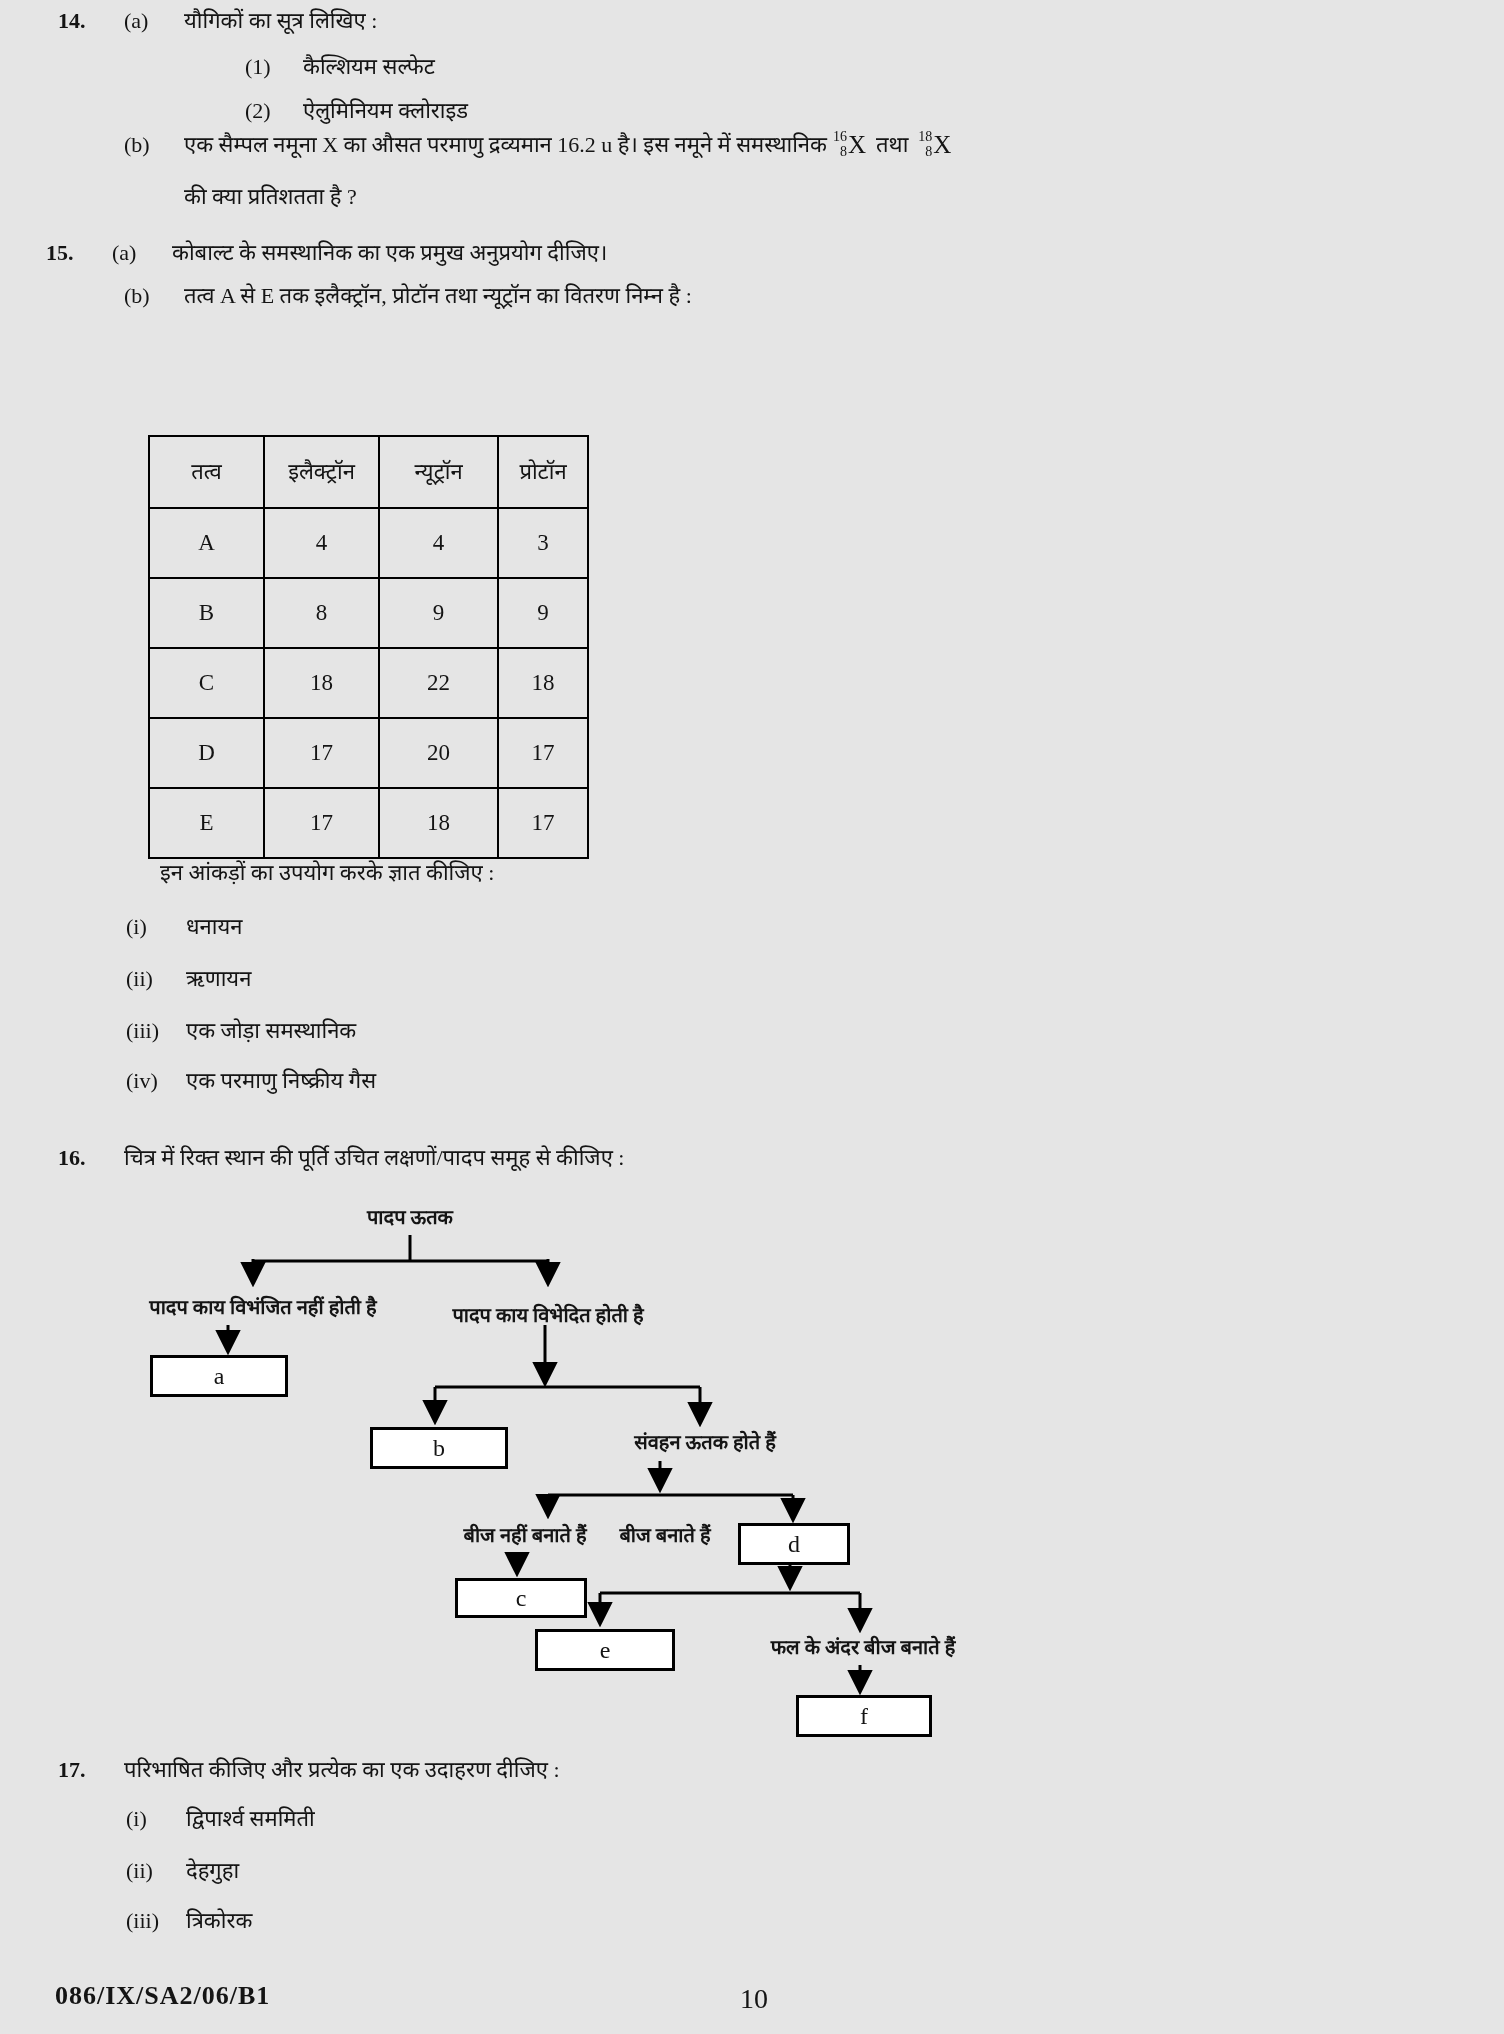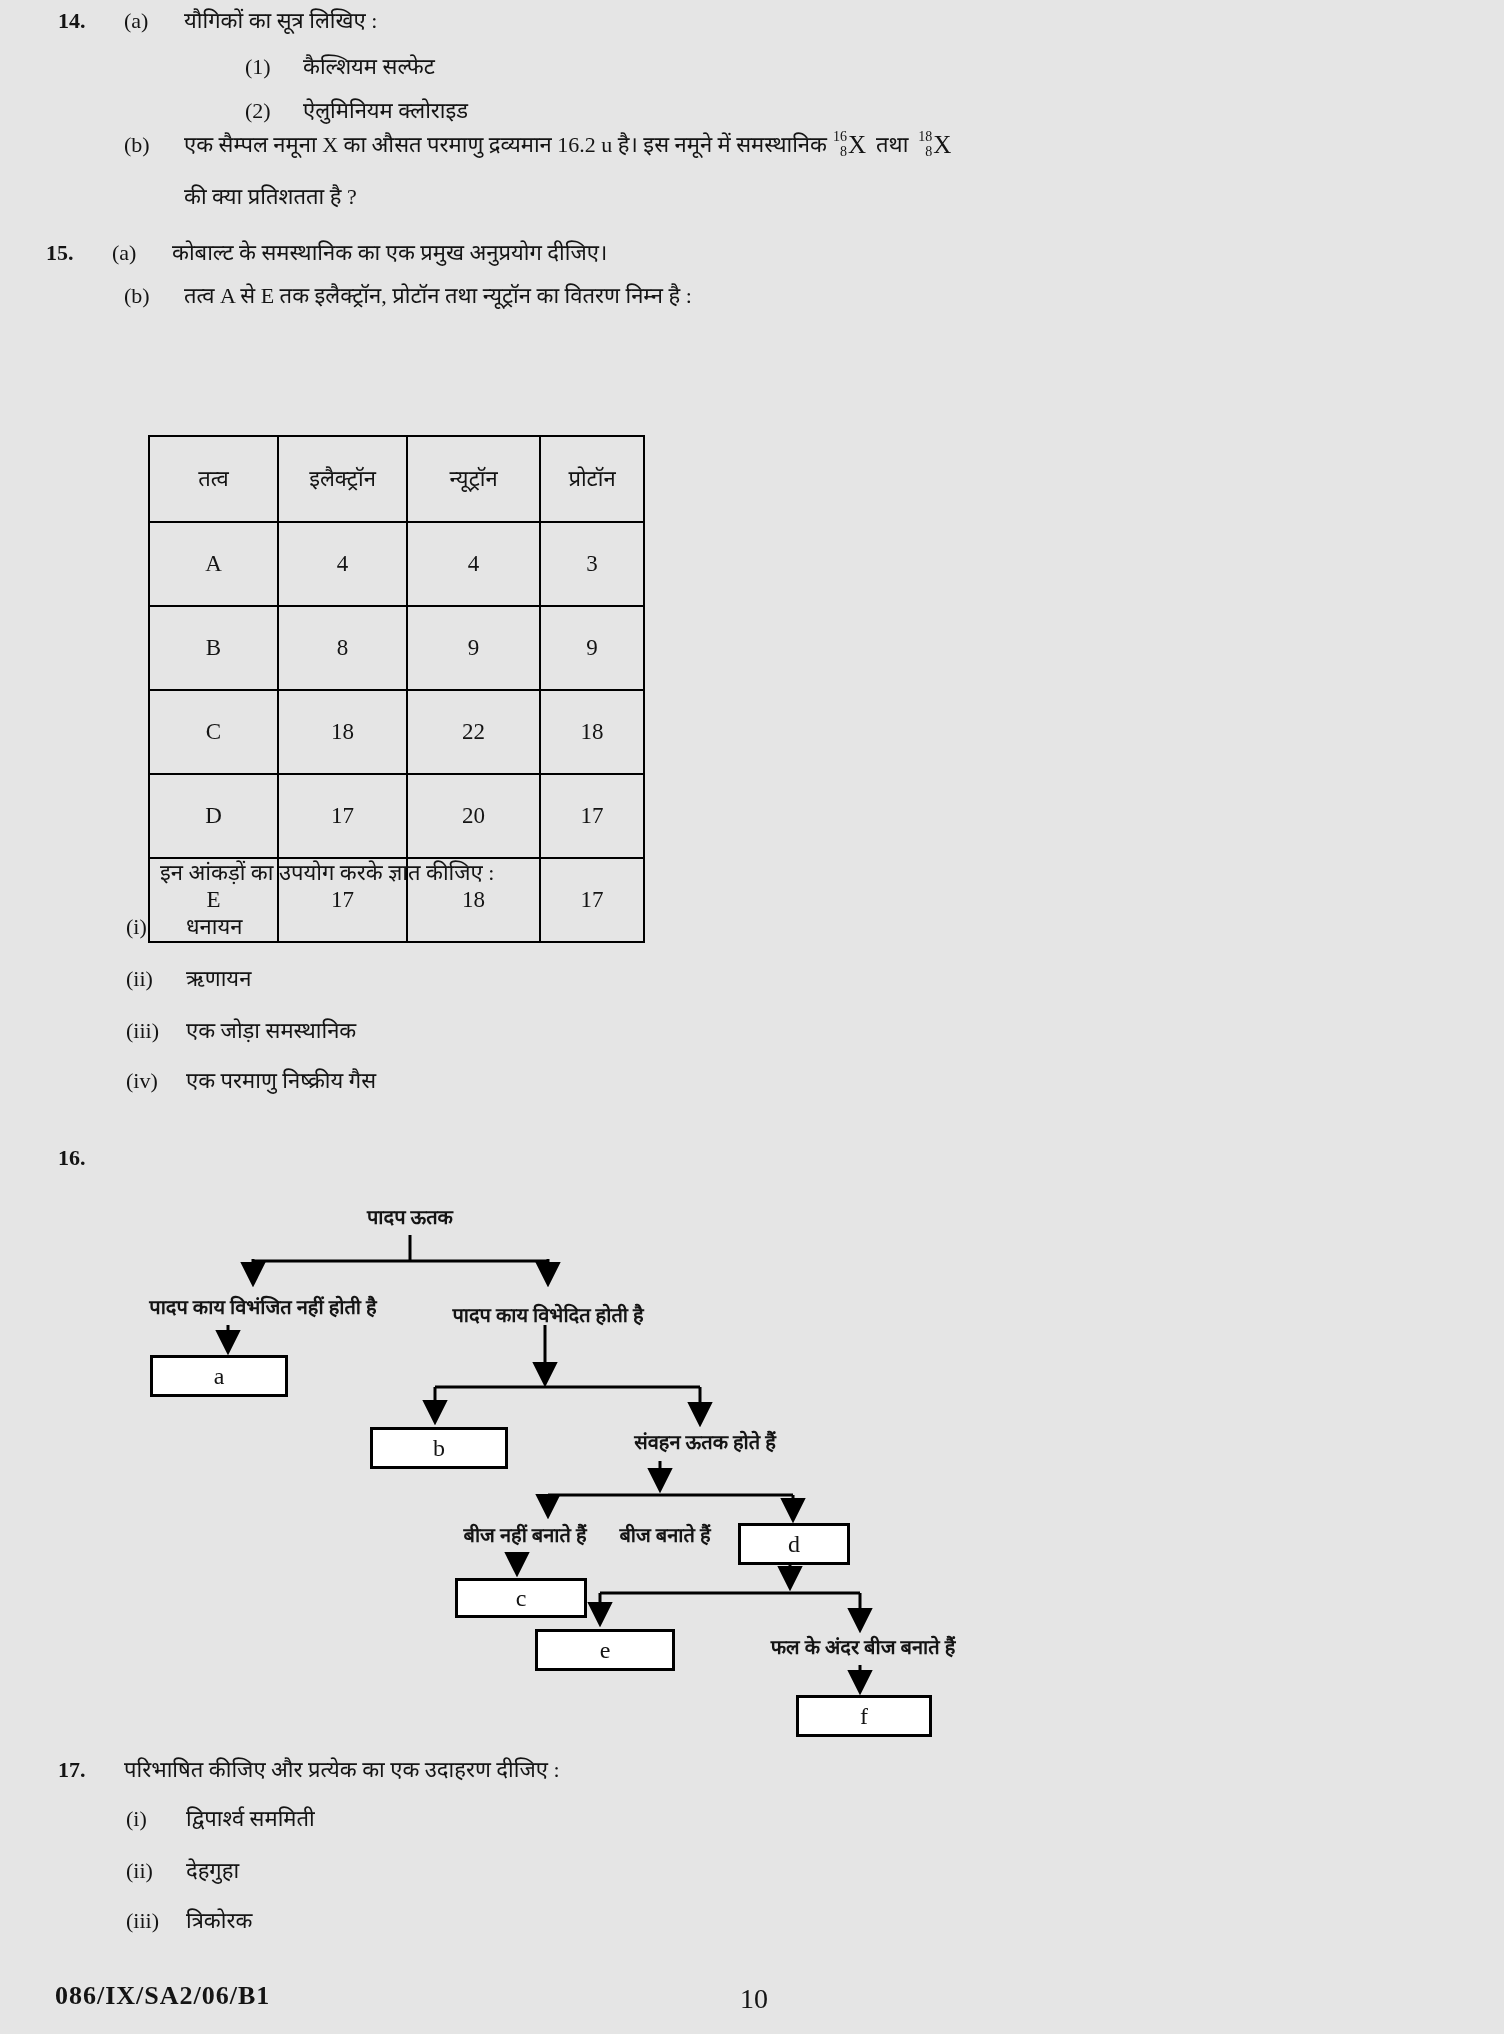--- a/index.html
+++ b/index.html
@@ -16,21 +16,21 @@
   .slabel { width:58px; flex:0 0 58px; }
   .qtext { white-space:nowrap; }
   
   .iso { display:inline-flex; align-items:center; margin:0 6px; vertical-align:middle; }
   .iso-nums { display:inline-flex; flex-direction:column; align-items:flex-end; font-size:14px; line-height:1.05; margin-right:1px; }
   .iso-sym { font-size:25px; }
   
   table.dist { border-collapse:collapse; }
   table.dist td, table.dist th {
     border:2.5px solid #000; text-align:center; vertical-align:middle;
-    font-weight:normal; font-size:22px; padding:11px;
+    font-weight:normal; font-size:22px; padding:4px;
   }
   table.dist th { height:62px; }
   table.dist td { height:60px; font-size:23px; }
   .col-el  { width:105px; }
   .col-e   { width:105px; }
   .col-n   { width:109px; }
   .col-p   { width:80px; }
   
   .flow { position:absolute; left:0; top:1195px; width:1000px; height:560px; }
   .flow svg { position:absolute; left:0; top:0; }
@@ -158,20 +158,21 @@
     <span class="plabel">(iii)</span>
     <span class="qtext">एक जोड़ा समस्थानिक</span>
   </div>
   <div class="qrow" style="left:126px; top:1066px;">
     <span class="plabel">(iv)</span>
     <span class="qtext">एक परमाणु निष्क्रीय गैस</span>
   </div>
 
   <div class="qrow" style="left:58px; top:1143px;">
     <span class="qnum">16.</span>
+    <span class="qtext">चित्र में रिक्त स्थान की पूर्ति उचित लक्षणों/पादप समूह से कीजिए :</span>
   </div>
 
   <div class="flow">
     <svg width="1000" height="560" viewBox="0 0 1000 560">
       <defs>
         <marker id="arrow" viewBox="0 0 10 10" refX="7.5" refY="5" markerWidth="8.5" markerHeight="8.5" orient="auto-start-reverse">
           <path d="M0,0 L10,5 L0,10 z" fill="#000"></path>
         </marker>
       </defs>
 

